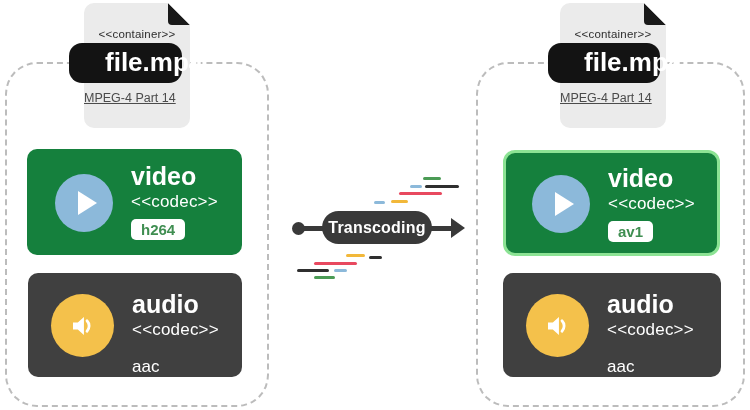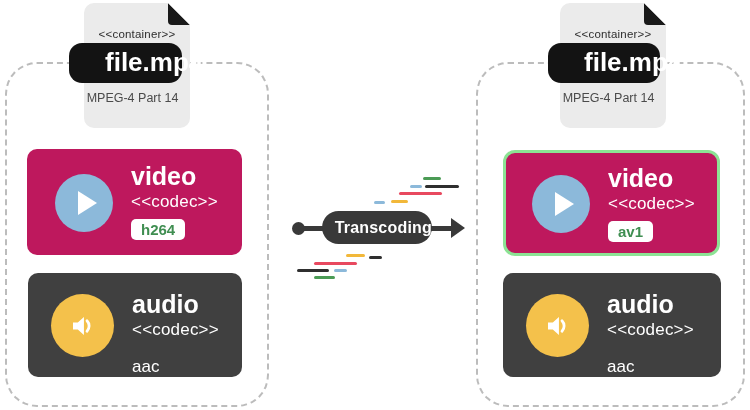--- a/index.html
+++ b/index.html
@@ -18,28 +18,28 @@
   .file-icon.src { left:84px; }
   .file-icon.tgt { left:560px; }
   .fold { position:absolute; top:0; right:0; width:22px; height:22px; background:#191919;
           clip-path:polygon(0 0, 100% 100%, 0 100%); border-bottom-left-radius:4px; }
   .file-stereotype { position:absolute; top:25px; left:0; right:0; text-align:center;
                      font-size:11.5px; color:#2e2e2e; letter-spacing:.2px; }
   .file-pill { position:absolute; top:43px; height:40px; background:#131313; border-radius:13px;
                color:#ffffff; font-size:26px; font-weight:bold; text-align:center; line-height:39px;padding-left:36px; }
   .file-pill.src { left:69px; width:113px; }
   .file-pill.tgt { left:548px; width:112px; }
-  .file-subtitle { position:absolute; top:91px; width:97px; text-align:center;
-                   font-size:12.5px; color:#4b4b4b; }
+  .file-subtitle { position:absolute; top:91px; width:97px; 
+                   font-size:12.5px; color:#4b4b4b;text-decoration:underline; }
   .file-subtitle.src { left:84px; }
   .file-subtitle.tgt { left:560px; }
 
   
   .track { position:absolute; border-radius:10px; }
-  .track.video { background:#be185d; }
+  .track.video { background:#15803d; }
   .track.audio { background:#404040; }
   .track.src-video { left:27px;  top:149px; width:215px; height:106px; }
   .track.src-audio { left:28px;  top:273px; width:214px; height:104px; }
   .track.tgt-video { left:503px; top:150px; width:217px; height:106px; border:3px solid #8ce394; border-radius:12px; }
   .track.tgt-audio { left:503px; top:273px; width:218px; height:104px; }
 
   .track-circle { position:absolute; border-radius:50%; display:flex; align-items:center; justify-content:center; }
   .video .track-circle { left:28px; top:25px; width:58px; height:58px; background:#8cb9da; }
   .audio .track-circle { left:23px; top:21px; width:63px; height:63px; background:#f4c14b; }
   .tgt-video .track-circle { left:26px; top:22px; }
@@ -57,21 +57,21 @@
                 font-size:15px; font-weight:bold; line-height:19px; padding:1px 10px; border-radius:5px; }
   .codec-plain { font-size:17px; line-height:21px; margin-top:15px; }
 
   
   .arrow-dot { position:absolute; left:292px; top:222px; width:13px; height:13px; border-radius:50%; background:#393939; }
   .arrow-line { position:absolute; left:298px; top:226px; width:155px; height:5px; background:#393939; border-radius:2px; }
   .arrow-head { position:absolute; left:451px; top:218px; width:0; height:0;
                 border-top:10px solid transparent; border-bottom:10px solid transparent; border-left:14px solid #393939; }
   .transcoding-pill { position:absolute; left:322px; top:211px; width:110px; height:33px; background:#393939;
                       border-radius:17px; color:#ffffff; font-size:16px; font-weight:bold;
-                      text-align:right; line-height:33px; letter-spacing:.2px; }
+                      text-align:center; line-height:33px; letter-spacing:.2px; }
 
   .dash-layer { position:absolute; left:0; top:0; width:100%; height:100%; pointer-events:none; }
   .dash { position:absolute; height:3px; border-radius:2px; }
 </style>
 </head>
 <body>
 
 <div class="canvas">
 
   <div class="dashed-box src"></div>

